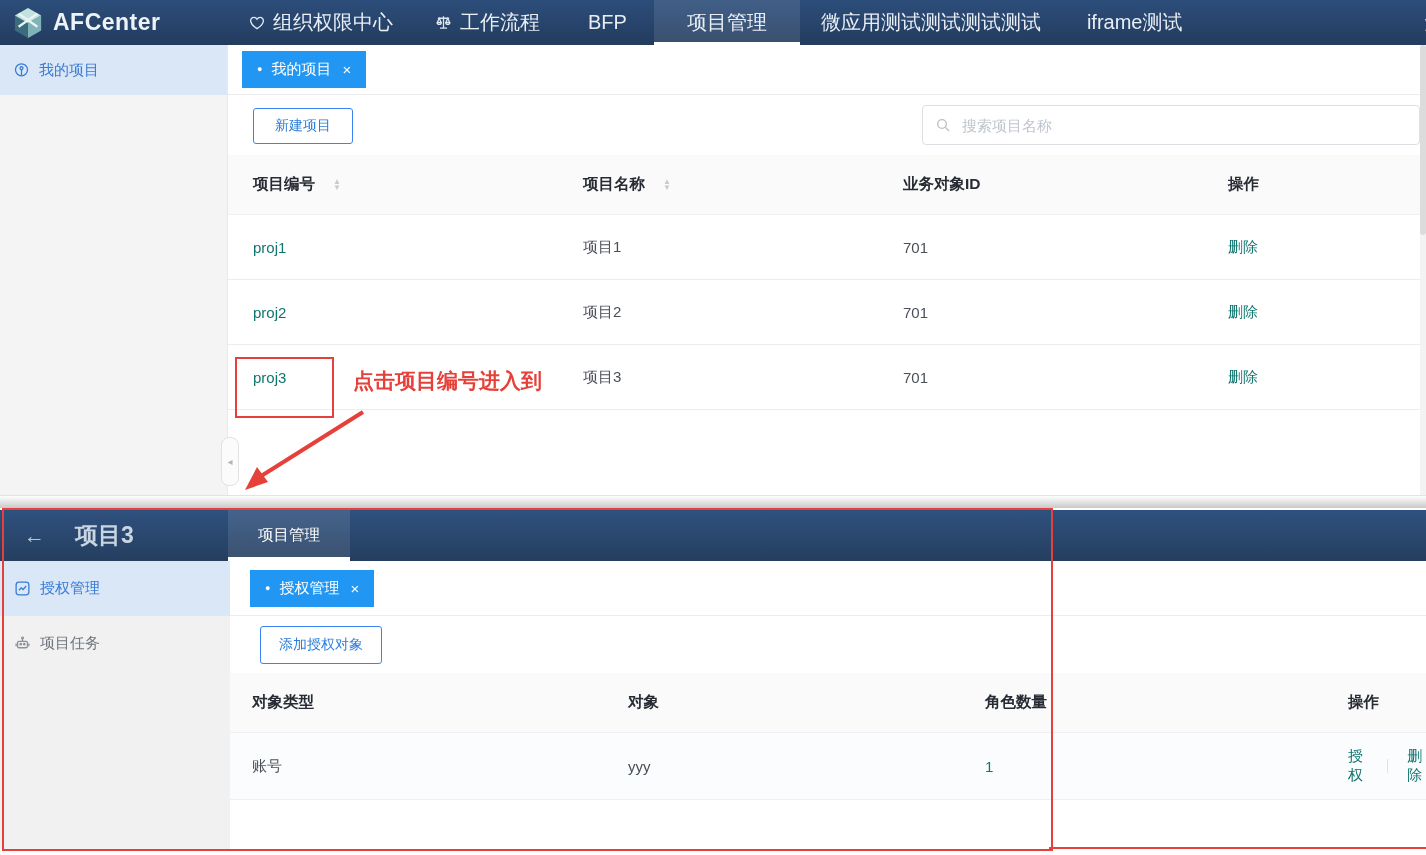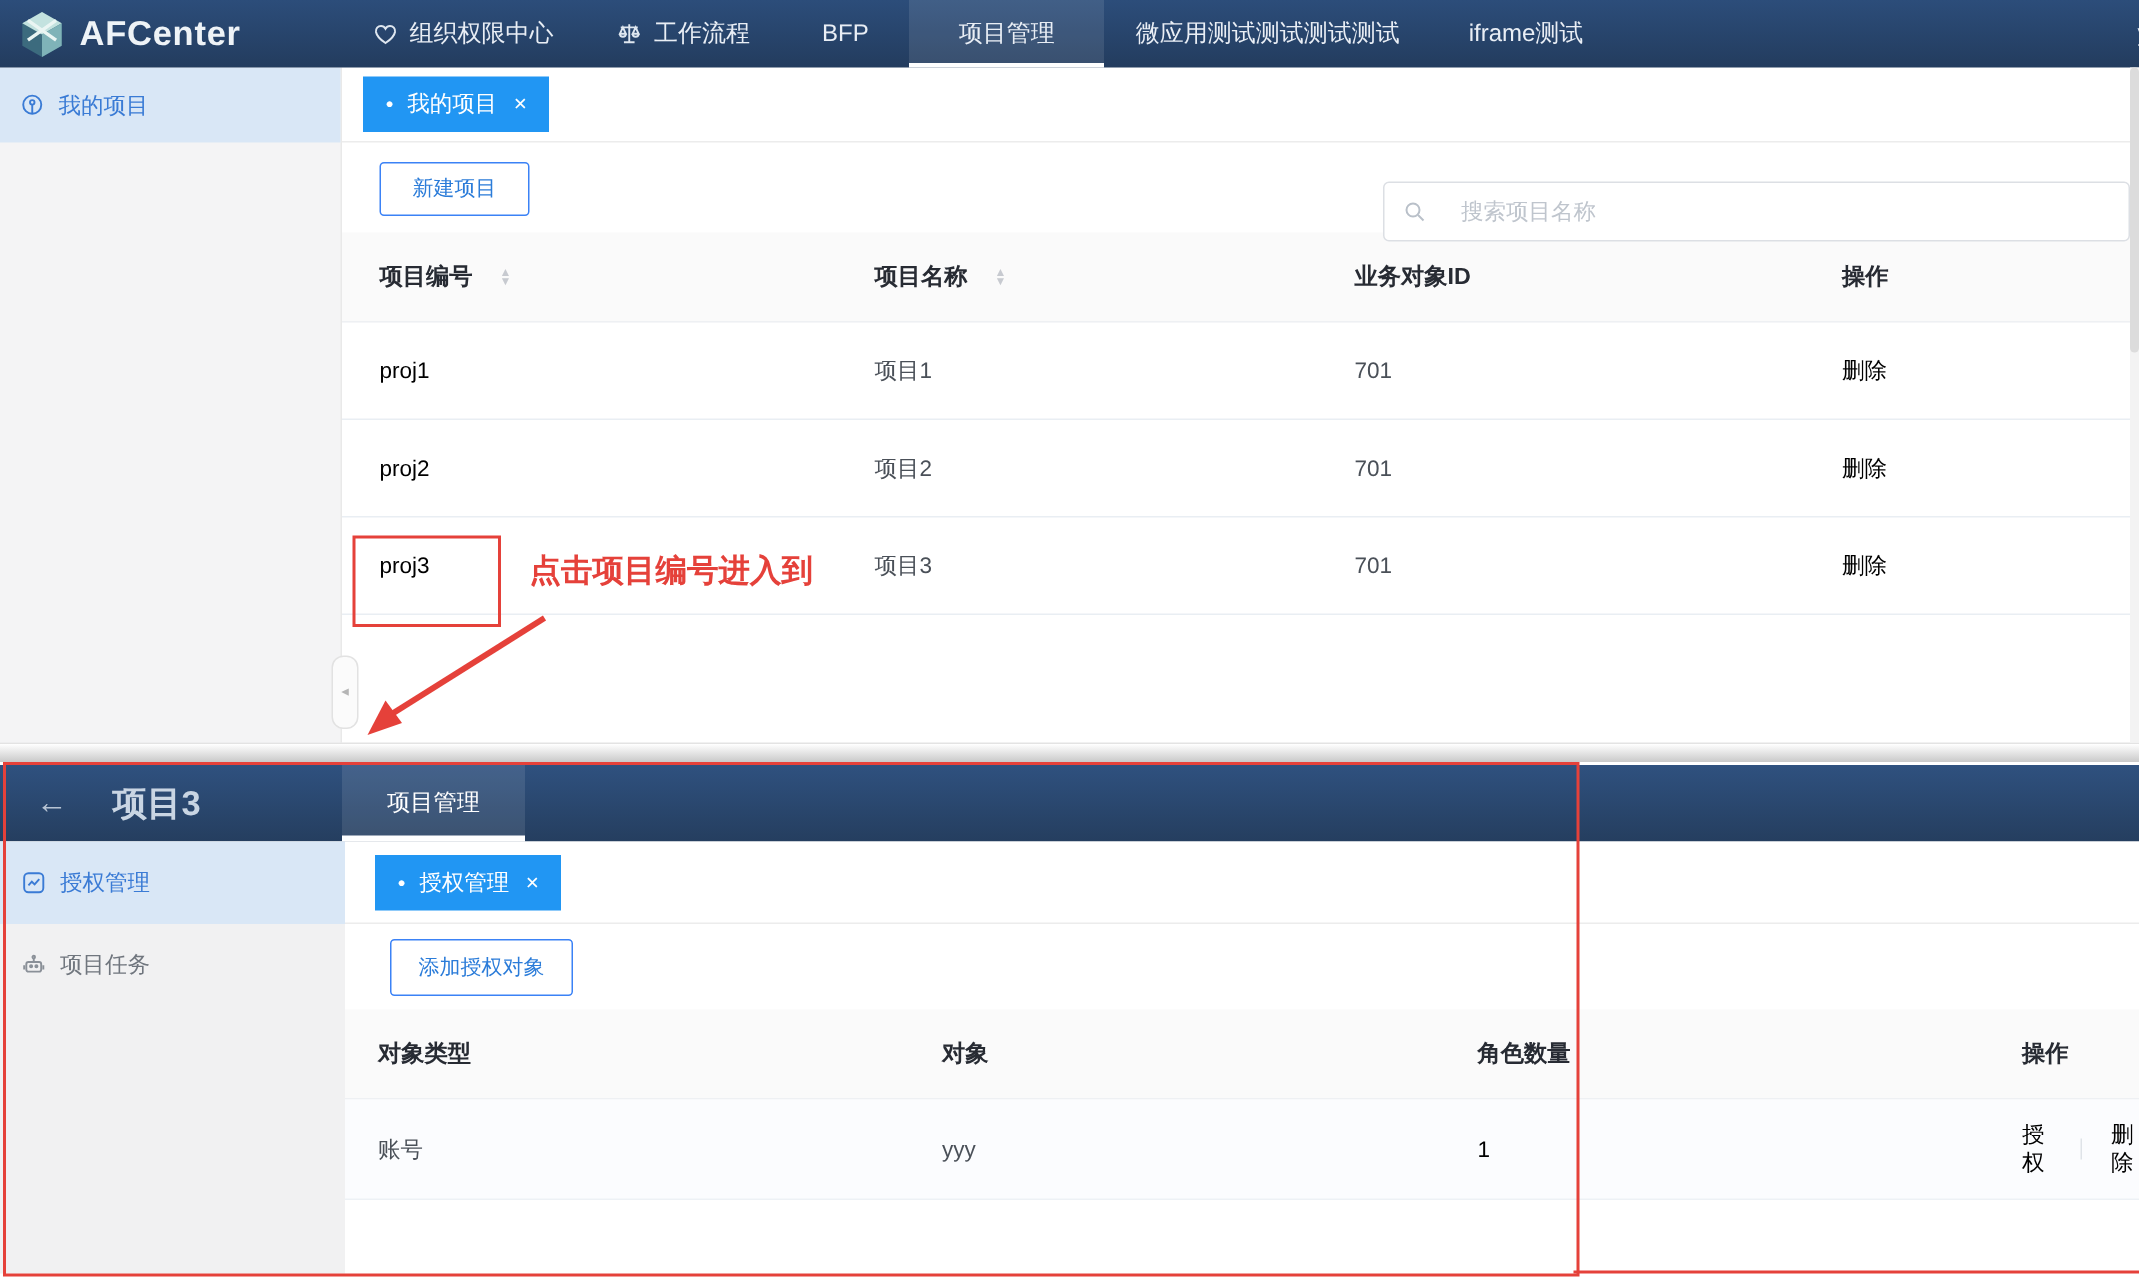--- a/index.html
+++ b/index.html
@@ -7,21 +7,21 @@
     width:1426px;height:855px;position:relative;overflow:hidden;background:#fff;
     font-family:"Liberation Sans","DejaVu Sans",sans-serif;
     -webkit-font-smoothing:antialiased;
   }
   
   #p1-nav{position:absolute;left:0;top:0;right:0;height:45px;
     background:linear-gradient(180deg,#2c4d7a,#233c5e);display:flex;color:#e9eef5;z-index:2;}
   .logo{width:228px;display:flex;align-items:center;gap:10px;padding-left:13px;box-sizing:border-box;cursor:pointer;}
   .logo-text{font-size:23px;font-weight:bold;letter-spacing:.5px;color:#eef3f7;}
   .nav-menu{display:flex;align-items:stretch;height:45px;}
-  .nav-item{display:flex;align-items:center;gap:8px;padding:0 21px;font-size:16px;cursor:pointer;white-space:nowrap;}
+  .nav-item{display:flex;align-items:center;gap:8px;padding:0 21px;font-size:20px;cursor:pointer;white-space:nowrap;}
   .nav-item.active{background:rgba(255,255,255,.10);box-shadow:inset 0 -3px 0 #fff;}
   .nico{display:flex;align-items:center;}
   .nav-user{position:absolute;right:-7px;top:0;height:45px;display:flex;align-items:center;font-size:16px;color:#e9eef5;}
   
   #p1-sidebar{position:absolute;left:0;top:45px;width:228px;height:450px;background:#f4f4f5;
     border-right:1px solid #e9e9e9;box-sizing:border-box;z-index:1;}
   .side-item{height:50px;display:flex;align-items:center;gap:9px;padding-left:13px;font-size:15px;color:#61676f;cursor:pointer;}
   .side-item.active{background:#d9e7f6;color:#3a7bd5;}
   #collapse-handle{position:absolute;left:221px;top:437px;width:16px;height:47px;background:#fbfbfb;
     border:1px solid #e2e2e2;border-radius:8px;display:flex;align-items:center;justify-content:center;
@@ -32,30 +32,30 @@
   .chrome-tab{height:37px;background:#2196f3;color:#fff;display:inline-flex;align-items:center;gap:9px;
     padding:0 15px;font-size:15px;cursor:pointer;}
   .tab-bullet{font-size:9px;line-height:9px;}
   .tab-close{font-size:15px;margin-left:2px;cursor:pointer;}
   .toolbar{position:relative;height:60px;}
   .ghost-btn{position:absolute;background:#fff;border:1px solid #3b82f6;color:#2b7cd9;border-radius:3px;
     font-size:14px;display:flex;align-items:center;justify-content:center;cursor:pointer;
     font-family:"Liberation Sans","DejaVu Sans",sans-serif;}
   #new-project-btn{left:25px;top:13px;height:34px;padding:0 21px;}
   #search-box{position:absolute;right:6px;top:10px;width:498px;height:40px;box-sizing:border-box;
-    border:1px solid #dcdfe4;border-radius:4px;display:flex;align-items:center;gap:21px;padding:0 12px;background:#fff;margin-top:16px;}
+    border:1px solid #dcdfe4;border-radius:4px;display:flex;align-items:center;gap:9px;padding:0 12px;background:#fff;}
   #search-box input{border:none;outline:none;flex:1;font-size:15px;color:#333;background:transparent;
     font-family:"Liberation Sans","DejaVu Sans",sans-serif;}
   #search-box input::placeholder{color:#bfc5cd;}
   .t1-grid{display:grid;grid-template-columns:330px 320px 325px 1fr;padding-left:25px;align-items:center;box-sizing:border-box;}
   #t1-head{height:60px;background:#fafafa;font-weight:bold;color:#272b33;font-size:15.5px;border-bottom:1px solid #eef0f3;}
   .th{display:flex;align-items:center;gap:11px;}
   .sorter{display:inline-flex;flex-direction:column;margin-left:7px;color:#c7cad0;font-size:8px;line-height:6px;cursor:pointer;}
   .t1-row{height:65px;border-bottom:1px solid #e9eef3;font-size:15px;color:#4a5058;}
-  .link{color:#000000;cursor:pointer;}
+  .link{color:#0f766e;cursor:pointer;}
   
   #hscroll{position:absolute;left:0;top:495px;right:0;height:12px;border-top:1px solid #e3e3e3;
     background:linear-gradient(180deg,#ffffff,#c9c9c9);z-index:4;}
   #vscroll{position:absolute;right:0;top:45px;width:6px;height:450px;background:#f3f3f3;z-index:4;}
   #vscroll .thumb{position:absolute;top:0;left:0;width:6px;height:190px;background:#dcdcdc;border-radius:3px;}
   
   #red-box{position:absolute;left:235px;top:357px;width:95px;height:57px;border:2px solid #e5413a;z-index:6;pointer-events:none;}
   #annotation{position:absolute;left:353px;top:364px;color:#e5413a;font-size:21px;font-weight:bold;line-height:34px;z-index:6;}
   #arrow-svg{position:absolute;left:0;top:0;width:1426px;height:855px;z-index:6;pointer-events:none;}
   #red-rect{position:absolute;left:2px;top:508px;width:1047px;height:339px;border:2px solid #e5413a;z-index:10;pointer-events:none;box-sizing:content-box;}

